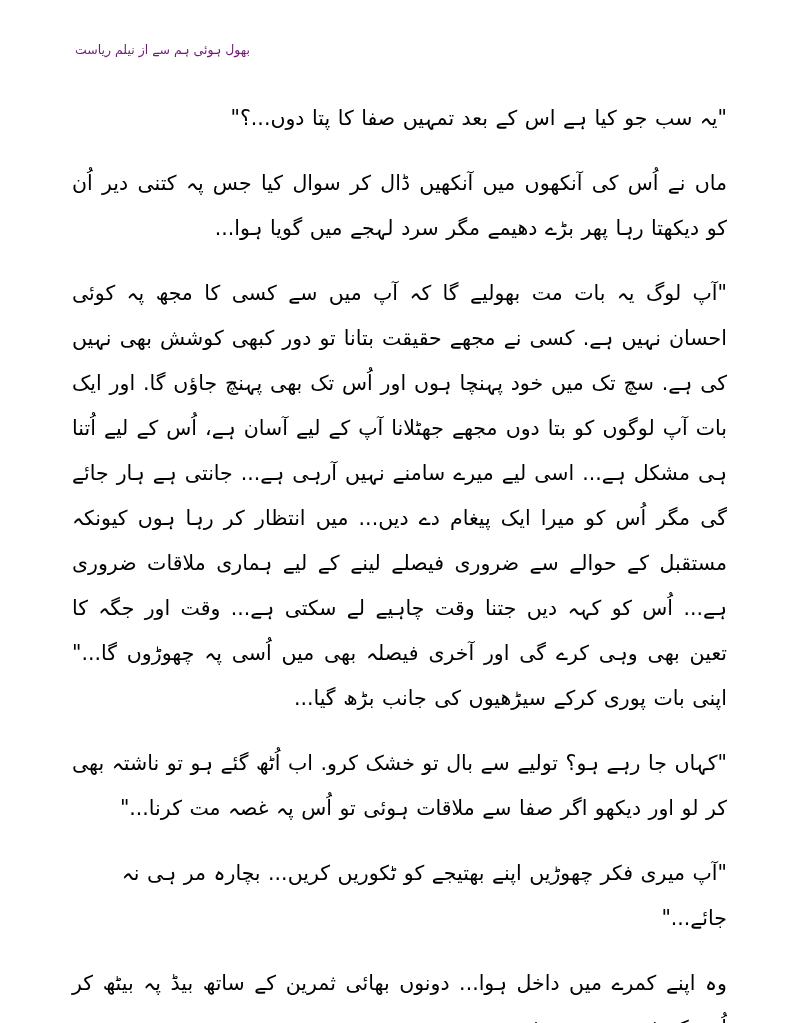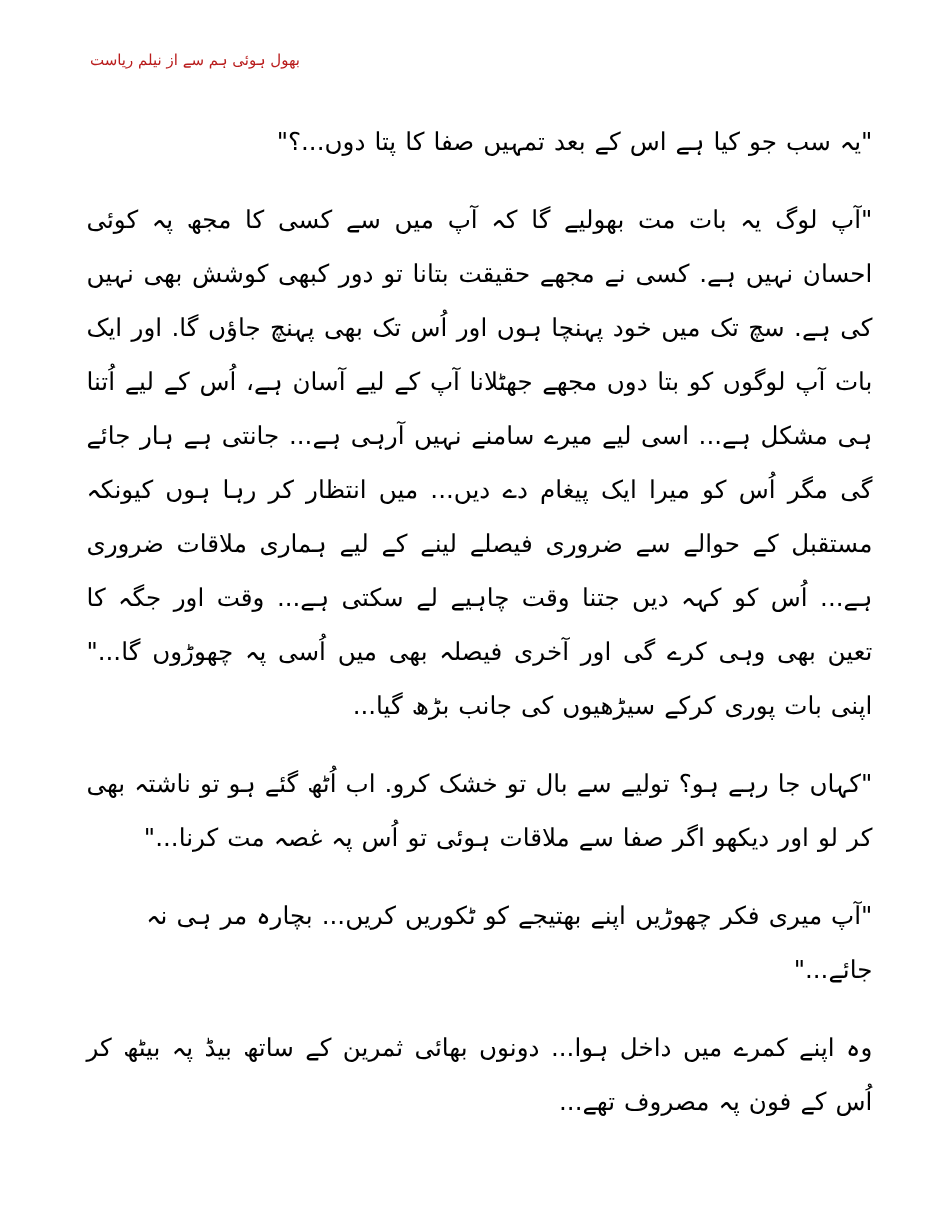--- a/index.html
+++ b/index.html
@@ -16,21 +16,21 @@
     font-family: "DejaVu Sans", sans-serif;
     color: #000000;
   }
   .page-header {
     position: absolute;
     top: 42px;
     left: 75px;
     direction: rtl;
     font-family: "DejaVu Sans", sans-serif;
     font-size: 12.5px;
-    color: #b91c1c;
+    color: #701a75;
     letter-spacing: 0;
     white-space: nowrap;
   }
   .body-text {
     position: absolute;
     top: 96px;
     right: 64px;
     left: 72px;
     direction: rtl;
   }
@@ -52,20 +52,21 @@
 </style>
 </head>
 <body>
 
 <div class="page">
 
   <div class="page-header">بھول ہوئی ہم سے از نیلم ریاست</div>
 
   <div class="body-text">
     <p class="single-line">"یہ سب جو کیا ہے اس کے بعد تمہیں صفا کا پتا دوں...؟"</p>
+    <p>ماں نے اُس کی آنکھوں میں آنکھیں ڈال کر سوال کیا جس پہ کتنی دیر اُن کو دیکھتا رہا پھر بڑے دھیمے مگر سرد لہجے میں گویا ہوا...</p>
     <p>"آپ لوگ یہ بات مت بھولیے گا کہ آپ میں سے کسی کا مجھ پہ کوئی احسان نہیں ہے. کسی نے مجھے حقیقت بتانا تو دور کبھی کوشش بھی نہیں کی ہے. سچ تک میں خود پہنچا ہوں اور اُس تک بھی پہنچ جاؤں گا. اور ایک بات آپ لوگوں کو بتا دوں مجھے جھٹلانا آپ کے لیے آسان ہے، اُس کے لیے اُتنا ہی مشکل ہے... اسی لیے میرے سامنے نہیں آرہی ہے... جانتی ہے ہار جائے گی مگر اُس کو میرا ایک پیغام دے دیں... میں انتظار کر رہا ہوں کیونکہ مستقبل کے حوالے سے ضروری فیصلے لینے کے لیے ہماری ملاقات ضروری ہے... اُس کو کہہ دیں جتنا وقت چاہیے لے سکتی ہے... وقت اور جگہ کا تعین بھی وہی کرے گی اور آخری فیصلہ بھی میں اُسی پہ چھوڑوں گا..." اپنی بات پوری کرکے سیڑھیوں کی جانب بڑھ گیا...</p>
     <p>"کہاں جا رہے ہو؟ تولیے سے بال تو خشک کرو. اب اُٹھ گئے ہو تو ناشتہ بھی کر لو اور دیکھو اگر صفا سے ملاقات ہوئی تو اُس پہ غصہ مت کرنا..."</p>
     <p class="single-line">"آپ میری فکر چھوڑیں اپنے بھتیجے کو ٹکوریں کریں... بچارہ مر ہی نہ جائے..."</p>
     <p>وہ اپنے کمرے میں داخل ہوا... دونوں بھائی ثمرین کے ساتھ بیڈ پہ بیٹھ کر اُس کے فون پہ مصروف تھے...</p>
 
   </div>
 
 </div>
 
 </body></html>

